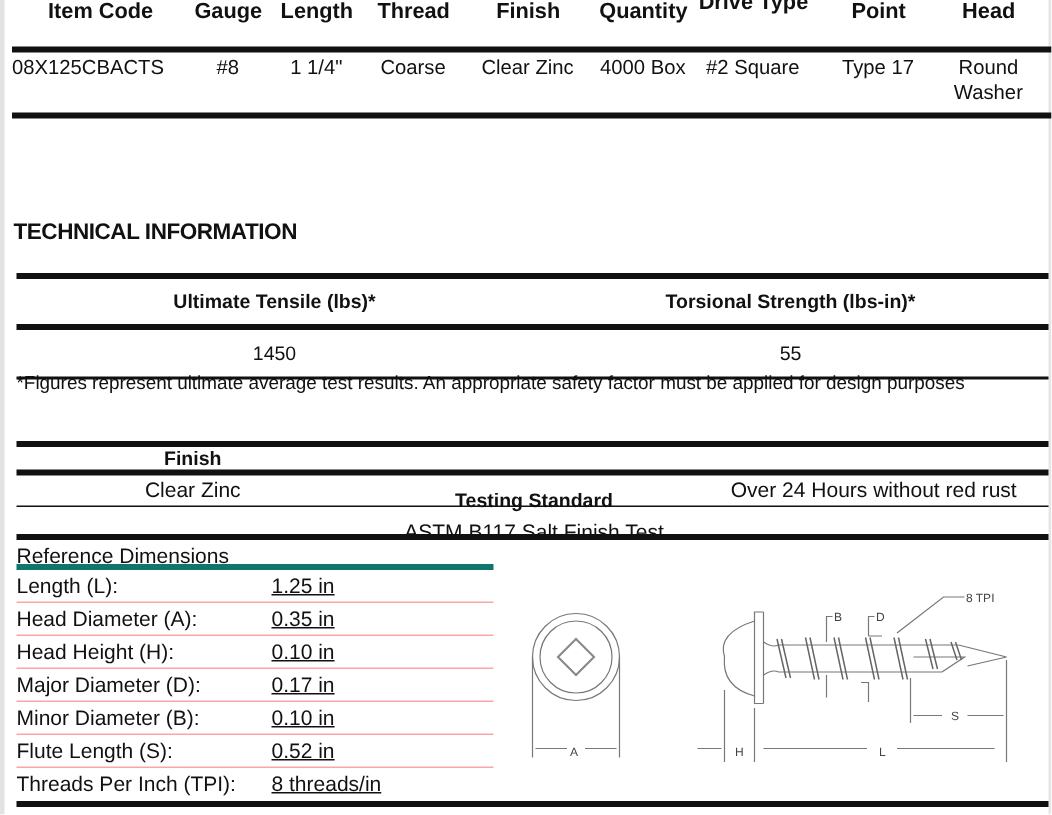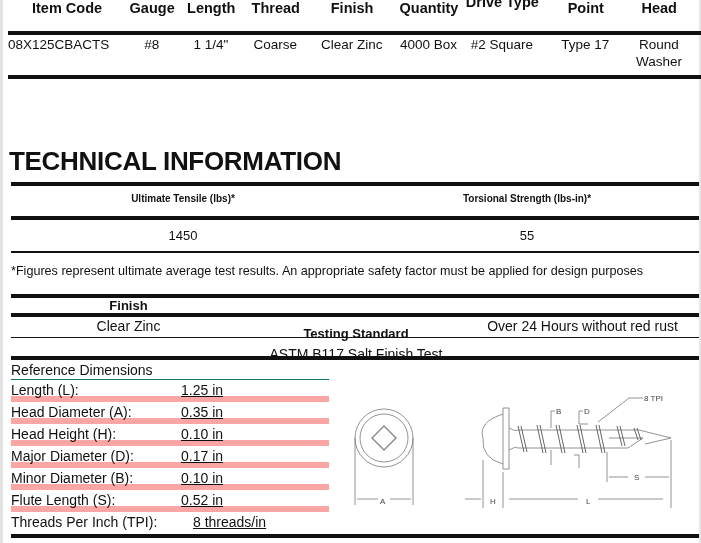--- a/index.html
+++ b/index.html
@@ -35,54 +35,54 @@
     .c4 { width: 82px; }
     .c5 { width: 74px; }
     .c6 { width: 75px; }
     .c7 { width: 64px; margin-left: 15px; }
     .c8 { width: 85px; }
     .prod-head .c0 { padding-left: 24px; }
     .prod-head .c6 { position: relative; top: -6px; }
 
     .section-title {
       position: absolute; left: 6px; top: 146px;
-      font-size: 26px; font-weight: bold; letter-spacing: -0.3px;
+      font-size: 15px; font-weight: bold; letter-spacing: -0.3px;
     }
 
     .two-col {
       position: absolute; left: 8px; width: 688px; display: flex;
     }
     .two-col > div { width: 50%; text-align: center; }
-    .strength-head { top: 193px; height: 20px; font-weight: bold; font-size: 10px; }
+    .strength-head { top: 193px; height: 20px; font-weight: bold; font-size: 13px; }
     .strength-row { top: 228px; height: 20px; font-size: 13px; }
 
     .footnote {
-      position: absolute; left: 8px; top: 264px; width: 690px;
+      position: absolute; left: 8px; top: 248px; width: 690px;
       font-size: 12.6px; white-space: nowrap;
     }
 
     .three-col {
       position: absolute; left: 8px; width: 688px; display: flex;
     }
     .three-col > div { text-align: center; }
     .three-col .k0 { width: 235px; }
     .three-col .k1 { width: 220px; margin-top: 28px; }
     .three-col .k2 { width: 233px; }
     .finish-head { top: 298px; height: 16px; font-weight: bold; font-size: 13px; }
     .finish-row { top: 318px; height: 18px; font-size: 14px; }
 
     .dims {
       position: absolute; left: 8px; top: 361px; width: 318px;
     }
-    .dims .title { height: 19px; font-size: 14px; line-height: 19px; border-bottom: 1px solid #0f766e; }
+    .dims .title { height: 19px; font-size: 14px; line-height: 19px; border-bottom: 4px solid #0f766e; }
     .dims .row {
       display: flex; height: 22px; font-size: 14px; line-height: 21px;
-      border-bottom: 6px solid #fca5a5;
-    }
-    .dims .row:last-child { border-bottom: none; gap: 12px; }
+      border-bottom: 1px solid #fca5a5;
+    }
+    .dims .row:last-child { border-bottom: none; }
     .dims .lbl { width: 170px; }
     .dims .val { flex: 1; text-decoration: underline; }
 
     .diagram { position: absolute; left: 340px; top: 380px; width: 361px; height: 140px; }
     .diagram svg text { font-family: "Liberation Sans", sans-serif; font-size: 8px; fill: #444; }
   </style>
 </head>
 <body>
 
 <div class="page">

